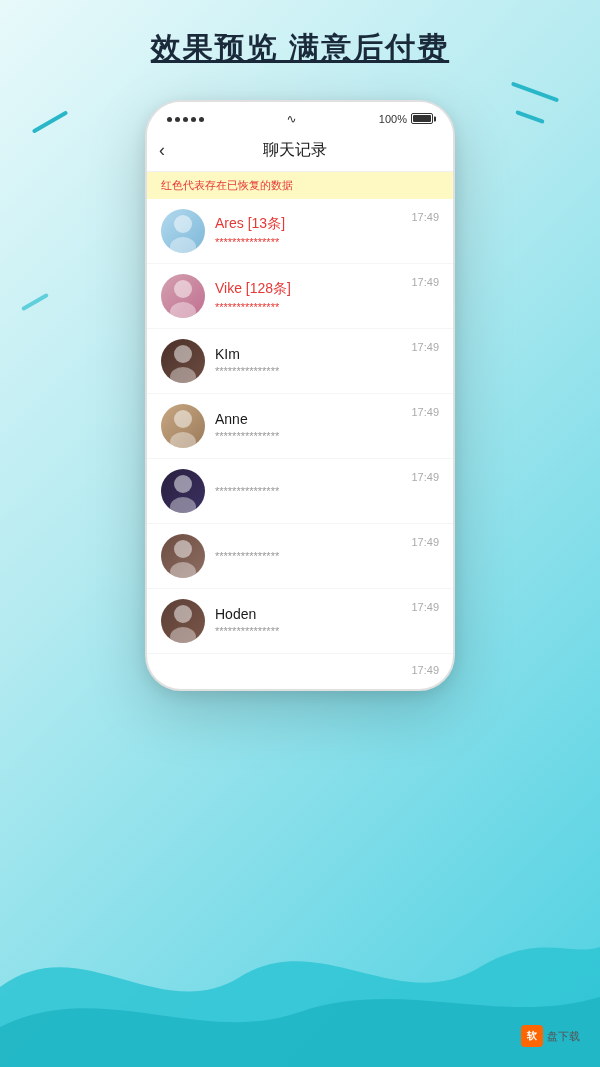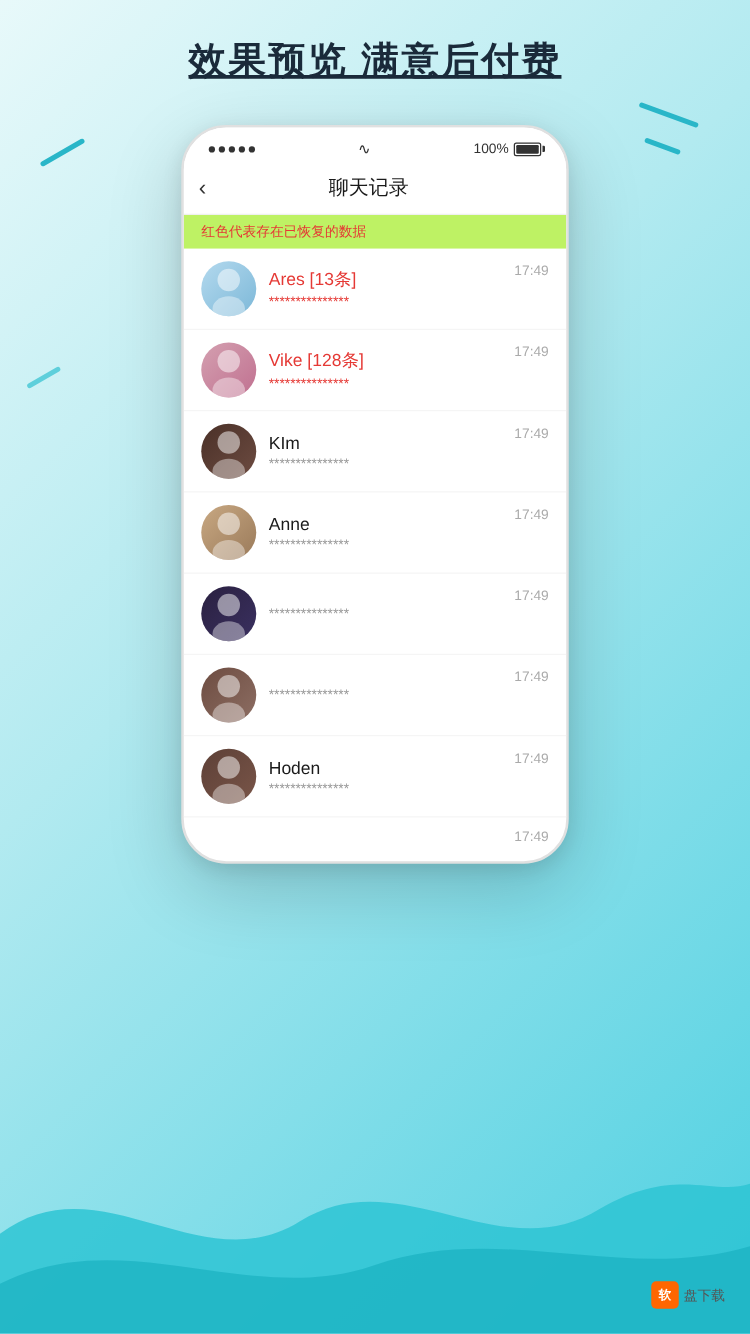--- a/index.html
+++ b/index.html
@@ -113,21 +113,21 @@
       height: 5px;
       background: #333;
       border-radius: 50%;
     }
     .status-wifi {
       font-size: 12px;
       color: #333;
     }
     .status-right {
       display: flex;
-      align-items: center;
+      align-items: flex-start;
       gap: 4px;
     }
     .status-battery-text {
       font-size: 11px;
       color: #333;
     }
     .status-battery {
       width: 22px;
       height: 11px;
       border: 1.5px solid #333;
@@ -173,21 +173,21 @@
       flex: 1;
       text-align: center;
       font-size: 16px;
       font-weight: 400;
       color: #1a1a1a;
       margin-right: 20px;
     }
 
     
     .notice-bar {
-      background: #bef264;
+      background: #fef9c3;
       padding: 6px 14px;
       font-size: 11px;
       color: #e53935;
     }
 
     
     .contact-list {
       background: #fff;
     }
 

